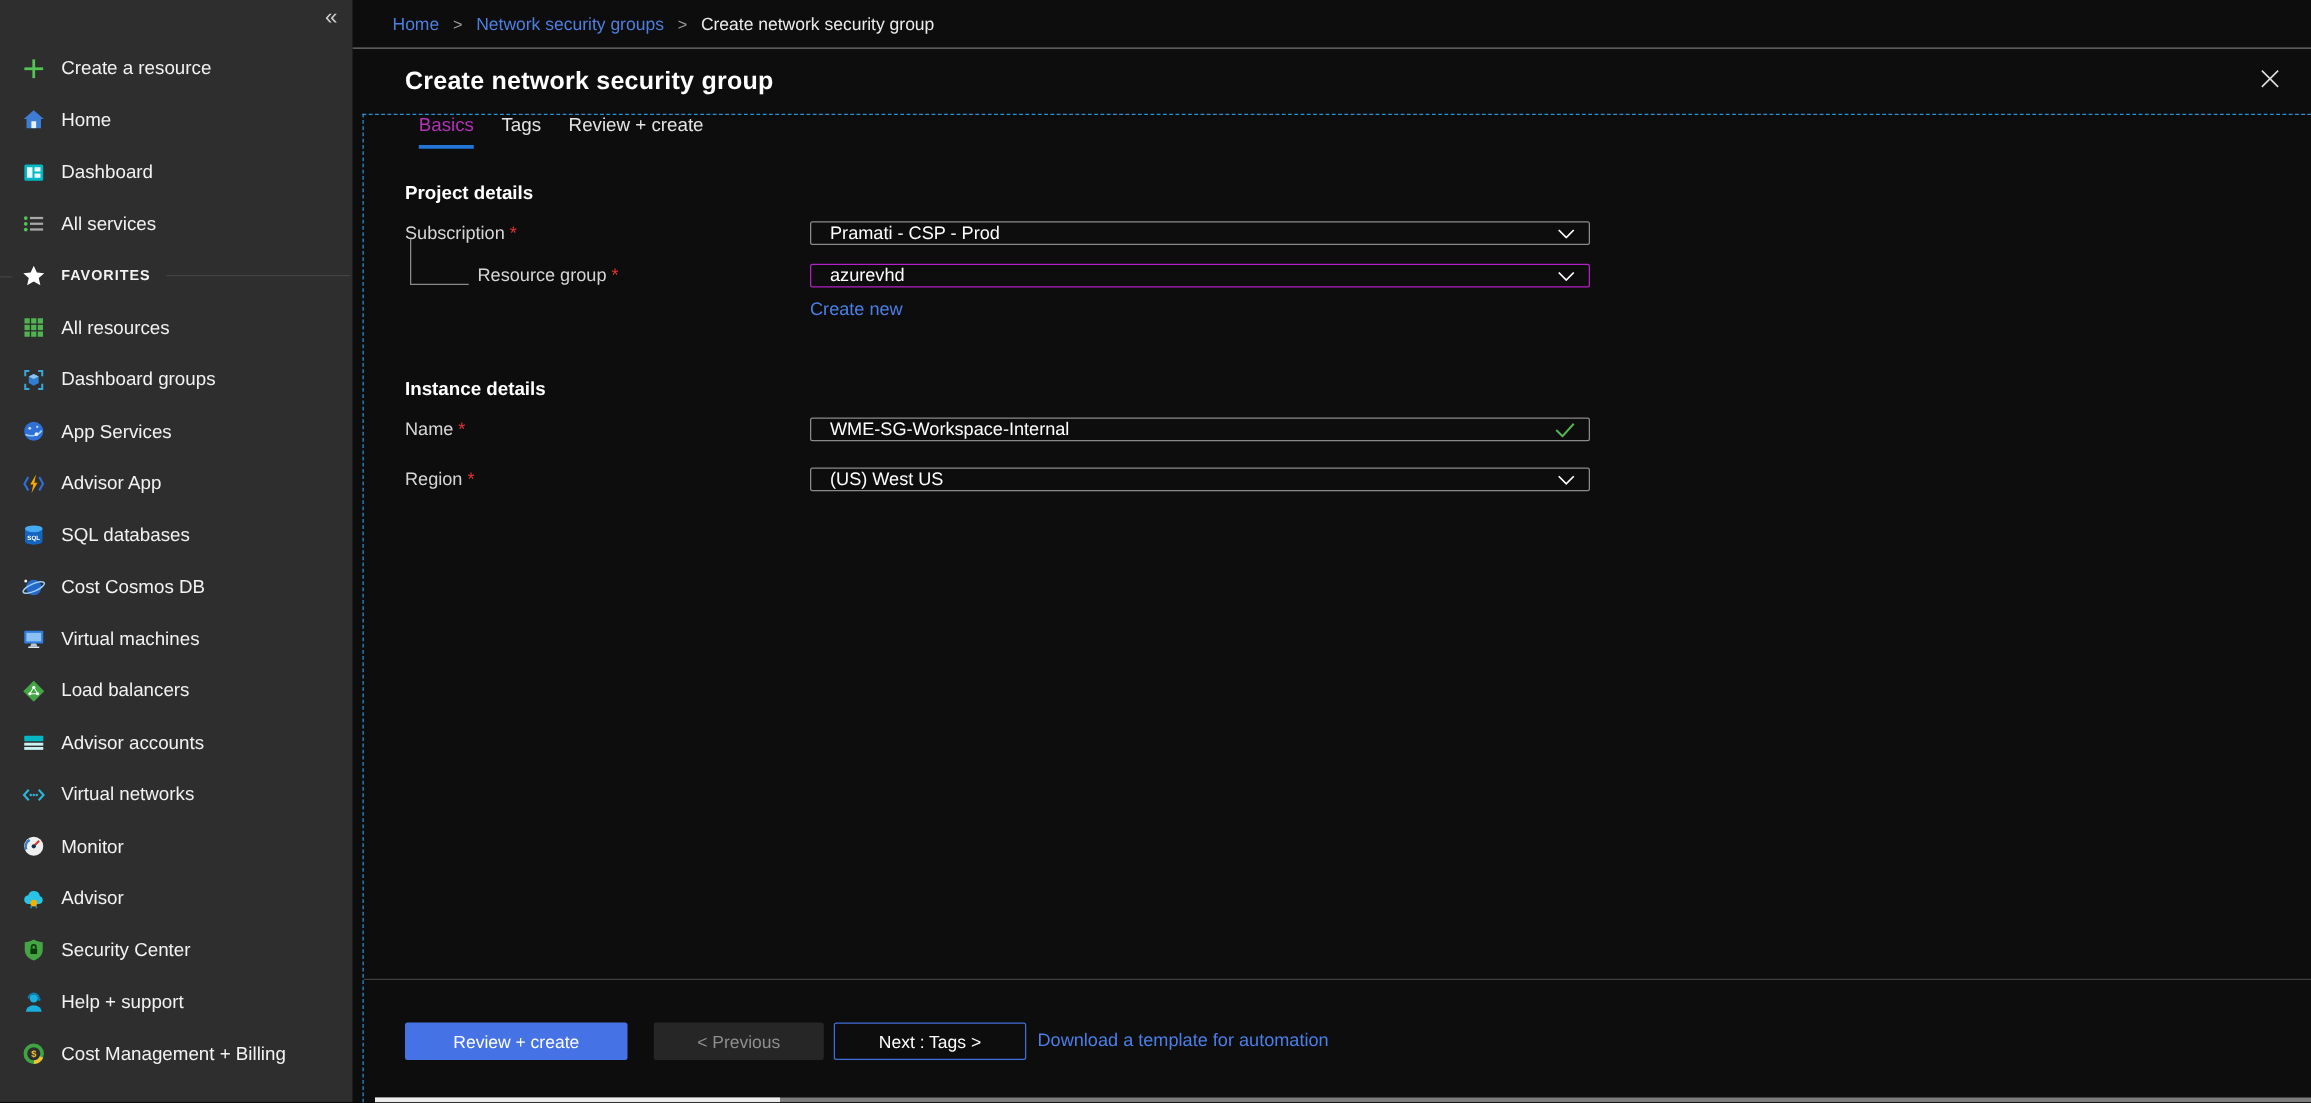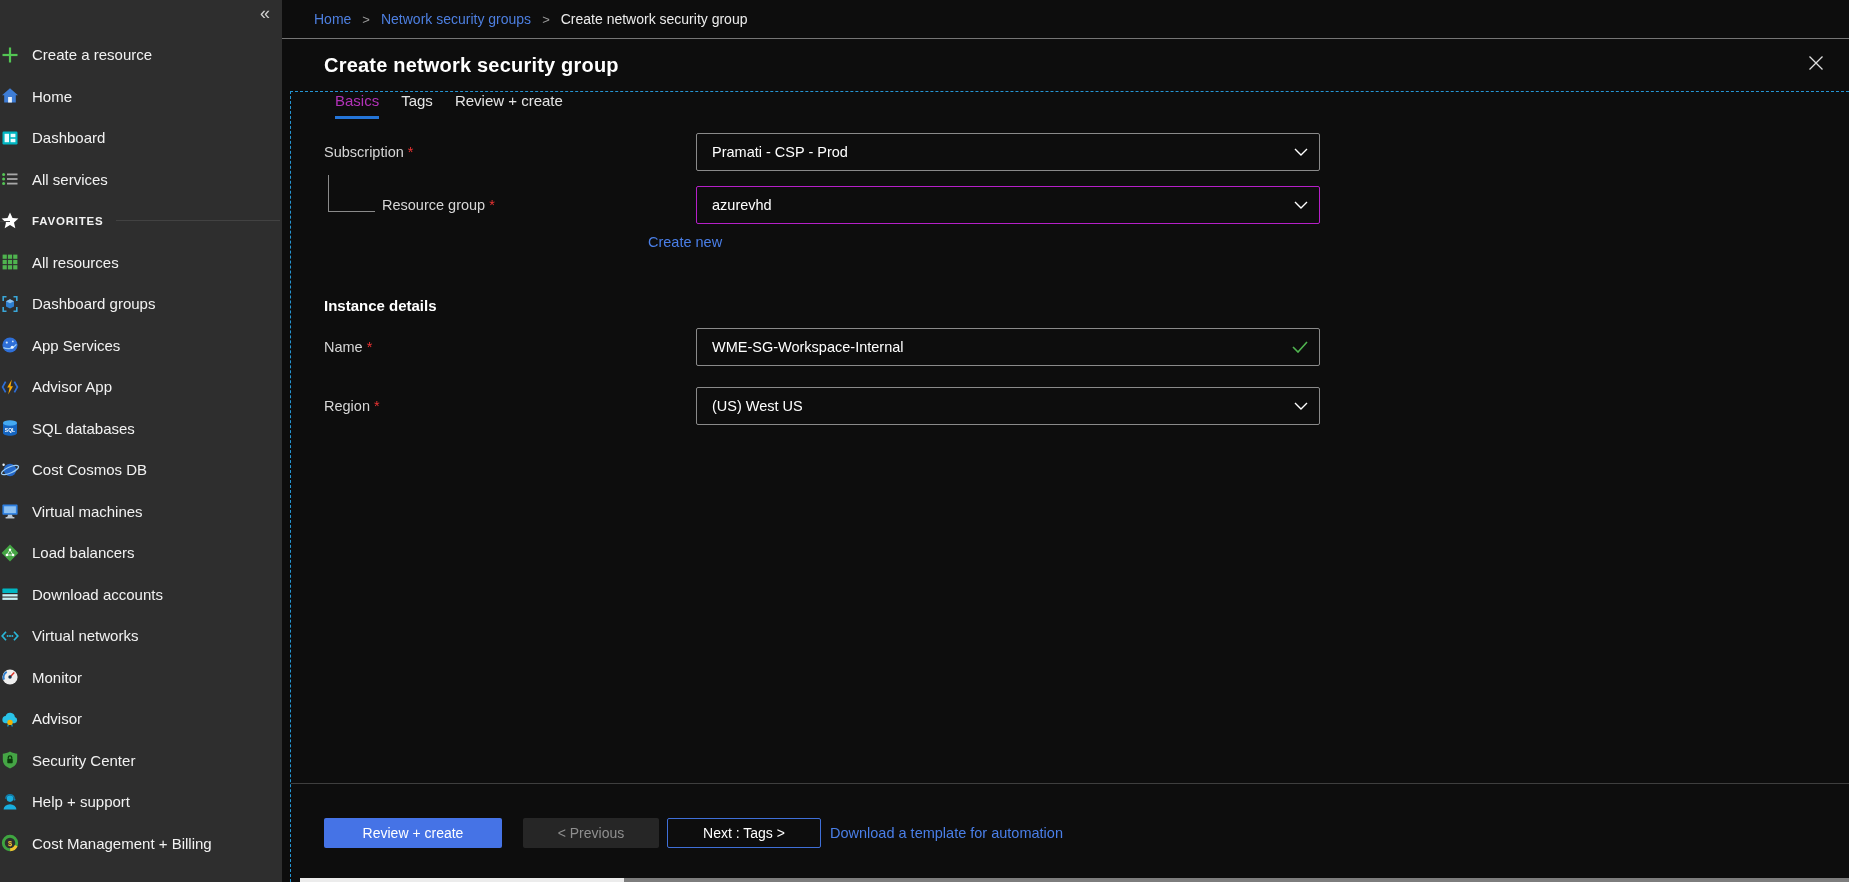--- a/index.html
+++ b/index.html
@@ -6,21 +6,21 @@
   .stage{position:relative;width:1849px;height:882px;overflow:hidden;
          background:var(--content-bg,#0d0d0d);
          font-family:"Liberation Sans","DejaVu Sans",sans-serif;
          -webkit-font-smoothing:antialiased;}
 
   
   .sidebar{position:absolute;left:0;top:0;width:282px;height:100%;
            background:var(--sidebar-bg,#2e2e2e);z-index:3;}
   .sidebar-top{height:34px;position:relative;}
   .collapse{position:absolute;right:12px;top:4px;color:#cfcfcf;font-size:18px;cursor:pointer;line-height:1;}
-  .nav-item{display:flex;align-items:center;height:41.5px;
+  .nav-item{display:flex;align-items:center;height:41.5px;padding-left:17px;
             color:#f2f2f2;font-size:15px;cursor:pointer;white-space:nowrap;}
   .nav-item .icon{width:20px;height:20px;margin-right:12px;flex:0 0 20px;display:flex;align-items:center;justify-content:center;}
   .nav-item .icon svg{display:block;}
   .nav-section{font-size:11.5px;font-weight:bold;letter-spacing:.07em;position:relative;cursor:default;}
   .nav-section::before{content:"";position:absolute;left:0;top:50%;width:10px;height:1px;background:#424242;}
   .nav-section .sline{flex:1;height:1px;background:#424242;margin-left:12px;margin-right:2px;}
 
   
   .main{position:absolute;left:282px;top:0;right:0;bottom:0;}
   .breadcrumb{height:39px;display:flex;align-items:center;padding-left:32px;
@@ -46,24 +46,24 @@
   .sh-instance{margin-top:46px;}
 
   .form-row{display:flex;align-items:center;margin-top:14px;}
   .row-rg{margin-top:15px;}
   .row-region{margin-top:21px;}
   .flabel{width:324px;flex:0 0 324px;font-size:14.5px;color:#d6d6d6;position:relative;box-sizing:border-box;}
   .flabel.indent{padding-left:58px;}
   .req{color:var(--required,#eb3333);margin-left:4px;}
   .connector{position:absolute;left:4px;top:-22px;width:46px;height:36px;
              border-left:1px solid #8a8a8a;border-bottom:1px solid #8a8a8a;}
-  .field{width:624px;height:38px;box-sizing:border-box;border:1px solid #8a8a8a;border-radius:2px;
+  .field{width:624px;height:19px;box-sizing:border-box;border:1px solid #8a8a8a;border-radius:2px;
          background:var(--content-bg,#0d0d0d);display:flex;align-items:center;
          padding-left:15px;padding-right:36px;font-size:14.5px;color:#ffffff;
-         position:relative;cursor:pointer;white-space:nowrap;margin-left:48px;}
+         position:relative;cursor:pointer;white-space:nowrap;}
   .field.rg{border-color:var(--resource-group-border,#b51fc8);}
   .chev,.checkmark{position:absolute;right:11px;top:50%;transform:translateY(-50%);display:flex;}
   .create-new{margin-left:324px;margin-top:9px;}
   .link{color:var(--link,#4a7fe8);font-size:14.5px;cursor:pointer;}
 
   
   .footer{position:absolute;left:0;right:0;bottom:0;height:99px;box-sizing:border-box;
           border-top:1px solid #3e3e3e;display:flex;align-items:center;padding-left:33px;}
   .btn{height:30px;border:none;border-radius:2px;font-size:14px;font-family:inherit;
        display:flex;align-items:center;justify-content:center;cursor:pointer;box-sizing:border-box;}
@@ -236,21 +236,21 @@
           <span>Load balancers</span>
         </div>
         <div class="nav-item">
           <span class="icon">
             <svg viewBox="0 0 20 20" width="20" height="20">
               <rect x="2.4" y="4.6" width="15.2" height="4.4" rx="0.6" fill="#00B7C3"></rect>
               <rect x="2.4" y="10.2" width="15.2" height="2.3" fill="#C9F2F5"></rect>
               <rect x="2.4" y="13.6" width="15.2" height="2.3" fill="#C9F2F5"></rect>
             </svg>
           </span>
-          <span>Download accounts</span>
+          <span>Advisor accounts</span>
         </div>
         <div class="nav-item">
           <span class="icon">
             <svg viewBox="0 0 20 20" width="20" height="20">
               <path d="M6 5.8 2.2 10 6 14.2" stroke="#29B6D8" stroke-width="1.7" fill="none"></path>
               <path d="M14 5.8 17.8 10 14 14.2" stroke="#29B6D8" stroke-width="1.7" fill="none"></path>
               <circle cx="7.6" cy="10" r="1" fill="#29B6D8"></circle>
               <circle cx="10" cy="10" r="1" fill="#29B6D8"></circle>
               <circle cx="12.4" cy="10" r="1" fill="#29B6D8"></circle>
             </svg>
@@ -332,20 +332,21 @@
     </div>
 
     <div class="frame">
 
       <div class="tabs" id="tabs">
           <div class="tab active">Basics</div>
           <div class="tab">Tags</div>
           <div class="tab">Review + create</div>
         </div>
 
+      <div class="section-heading sh-project">Project details</div>
 
       <div class="form-row">
         <div class="flabel">
           <span>Subscription</span><span class="req">*</span>
         </div>
         <div class="field">
           <span>Pramati - CSP - Prod</span>
           <span class="chev">
             <svg width="14" height="8" viewBox="0 0 14 8">
                 <path d="M1 1 L7 7 L13 1" stroke="#ffffff" stroke-width="1.4" fill="none"></path>

